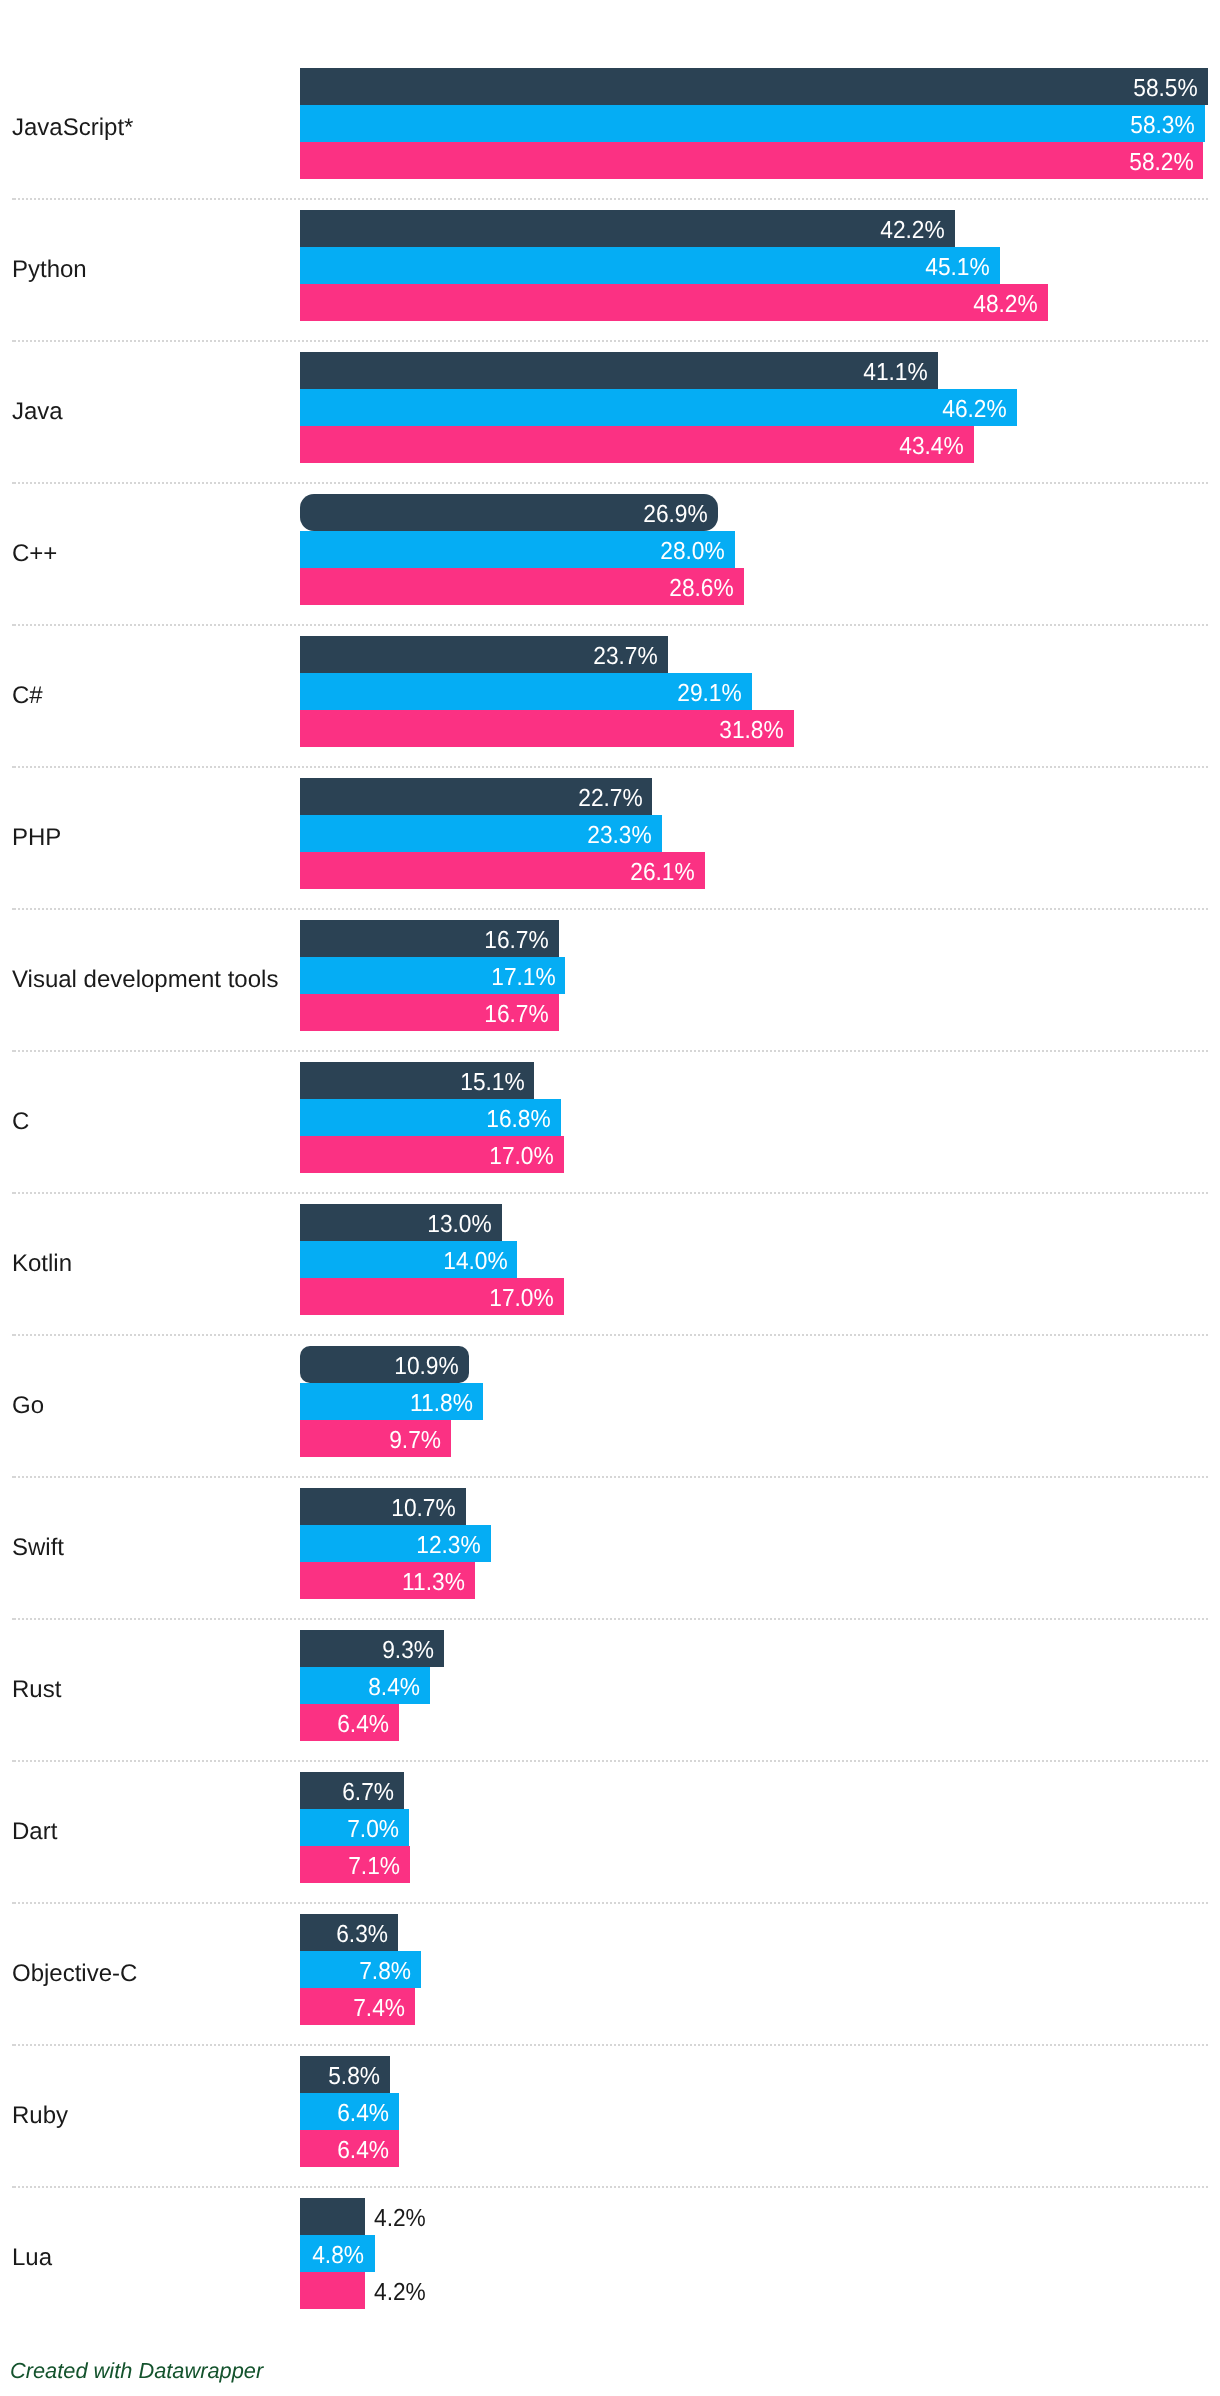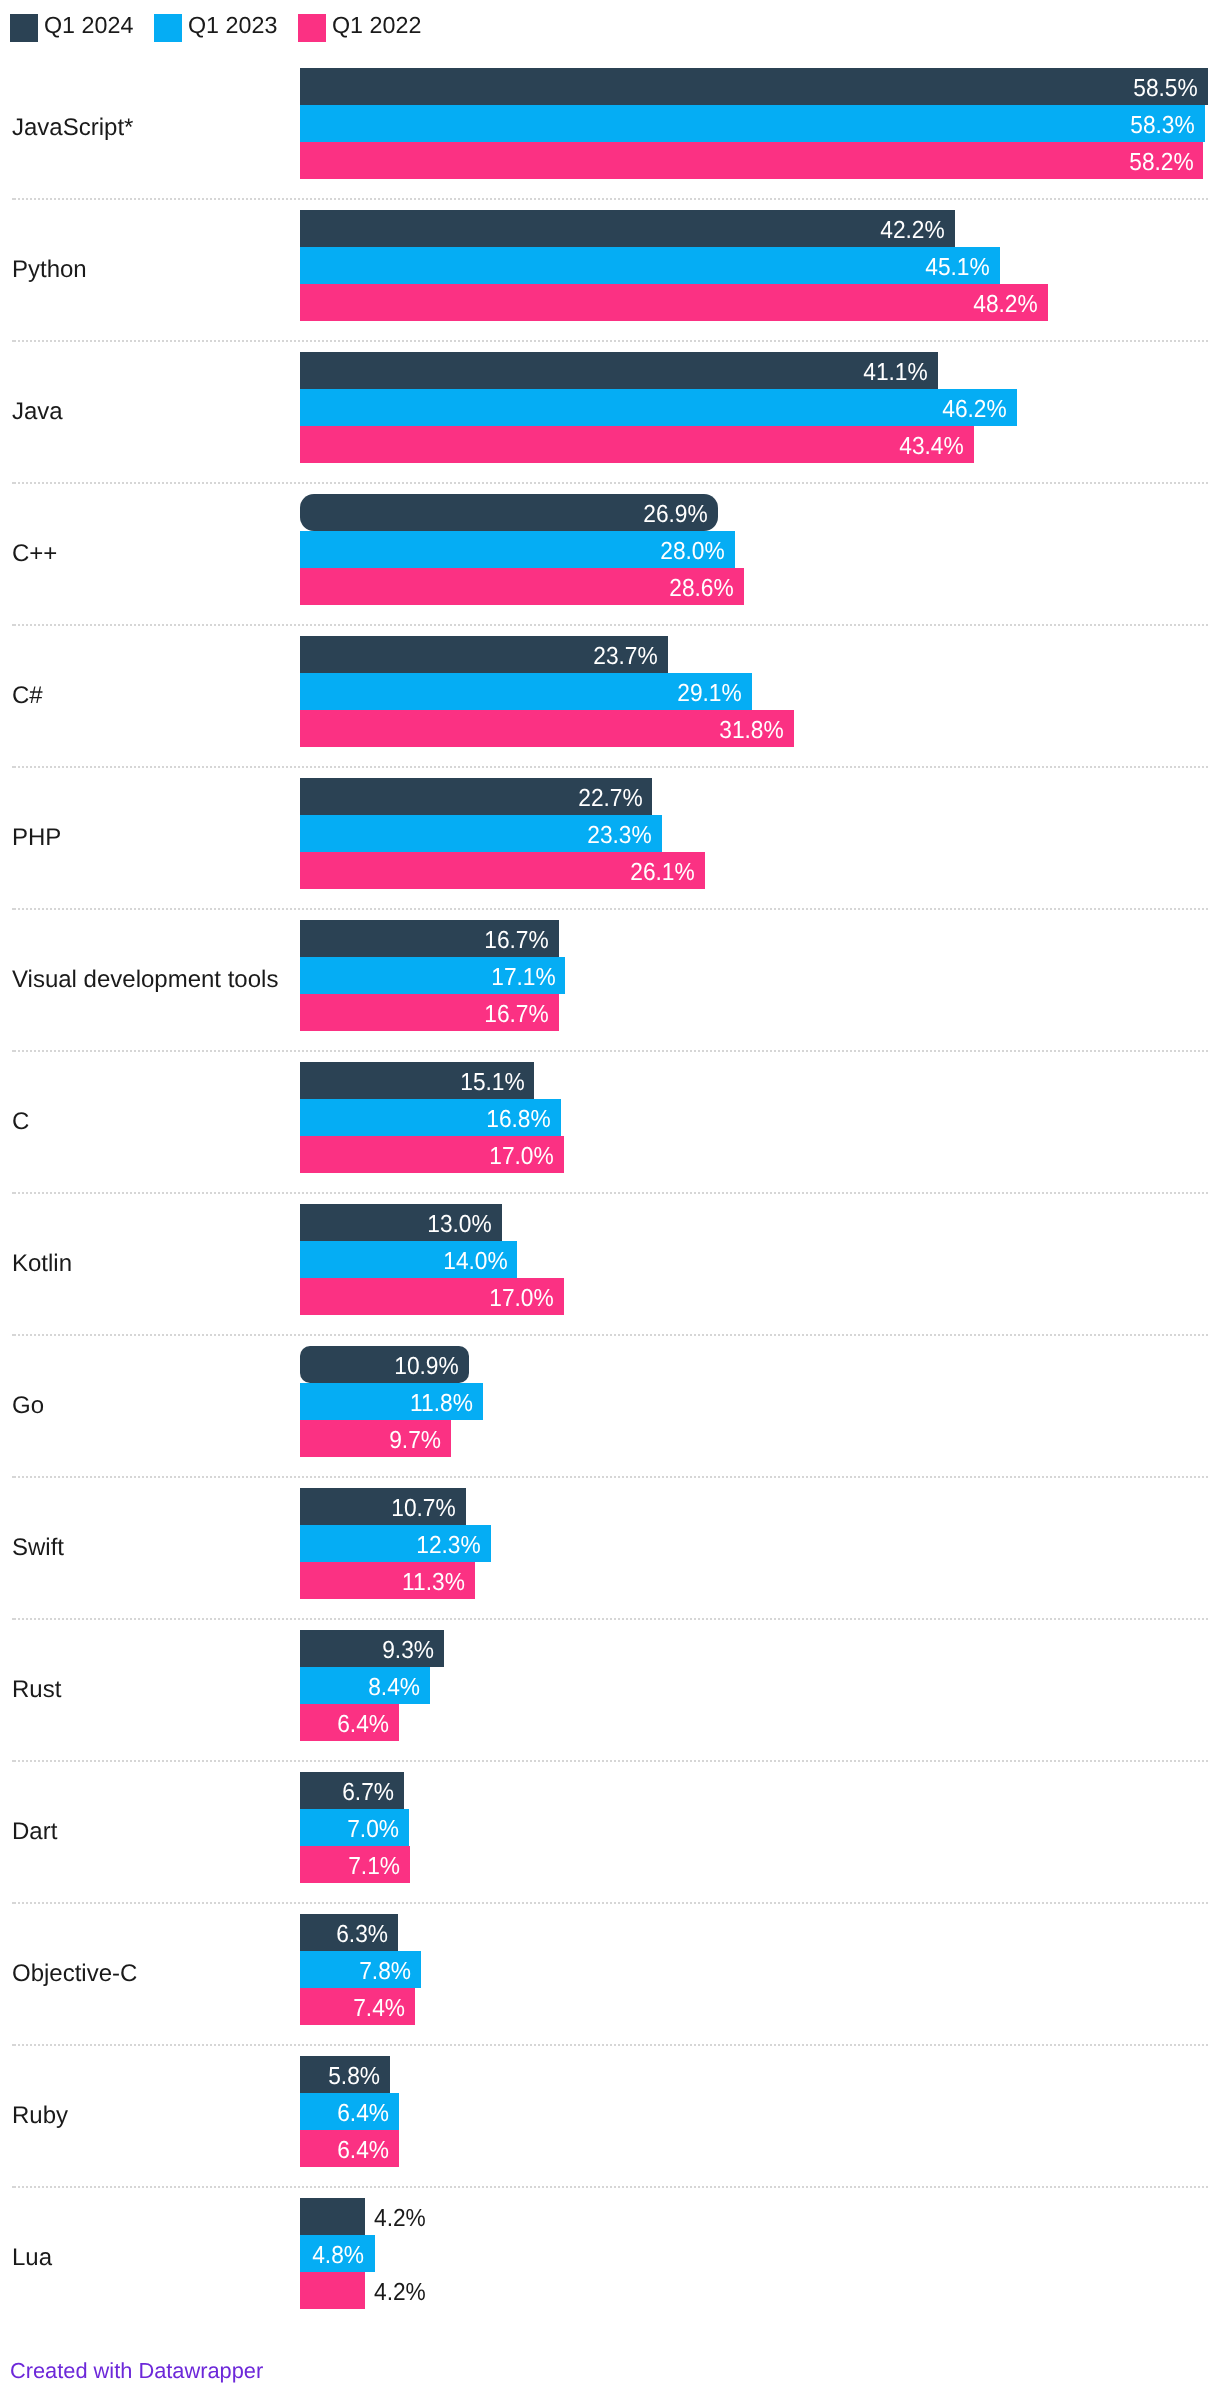--- a/index.html
+++ b/index.html
@@ -38,34 +38,20 @@
   .bar-value.outside{left:100%;margin-left:8.7px;color:#1a1a1a;transform-origin:0% 50%;}
 
   
   .footer{position:absolute;left:10px;top:2359px;transform:translateZ(0);
     font-size:21.8px;line-height:24px;color:#868686;}
 </style>
 </head>
 <body>
 
 <div id="chart">
-  <div class="legend">
-    <div class="legend-item">
-      <span class="legend-swatch" style="background-color: rgb(43, 66, 84);"></span>
-      <span class="legend-label">Q1 2024</span>
-    </div>
-    <div class="legend-item">
-      <span class="legend-swatch" style="background-color: rgb(5, 173, 244);"></span>
-      <span class="legend-label">Q1 2023</span>
-    </div>
-    <div class="legend-item">
-      <span class="legend-swatch" style="background-color: rgb(251, 49, 131);"></span>
-      <span class="legend-label">Q1 2022</span>
-    </div>
-  </div>
   <div class="row">
     <div class="row-label" style="top:111.8px">JavaScript*</div>
     <div class="bar" style="top: 67.8px; width: 908px; background-color: rgb(43, 66, 84);">
       <span class="bar-value inside">58.5%</span>
     </div>
     <div class="bar" style="top: 104.8px; width: 904.9px; background-color: rgb(5, 173, 244);">
       <span class="bar-value inside">58.3%</span>
     </div>
     <div class="bar" style="top: 141.9px; width: 903.3px; background-color: rgb(251, 49, 131);">
       <span class="bar-value inside">58.2%</span>
@@ -259,14 +245,14 @@
     <div class="bar" style="top: 2197.8px; width: 65.2px; background-color: rgb(43, 66, 84);">
       <span class="bar-value outside">4.2%</span>
     </div>
     <div class="bar" style="top: 2234.8px; width: 74.5px; background-color: rgb(5, 173, 244);">
       <span class="bar-value inside">4.8%</span>
     </div>
     <div class="bar" style="top: 2271.9px; width: 65.2px; background-color: rgb(251, 49, 131);">
       <span class="bar-value outside">4.2%</span>
     </div>
   </div>
-  <div class="footer" style="color: #6d28d9;">Created with Datawrapper</div>
+  <div class="footer" style="color: #14532d; font-style: italic;">Created with Datawrapper</div>
 </div>
 
 </body></html>

